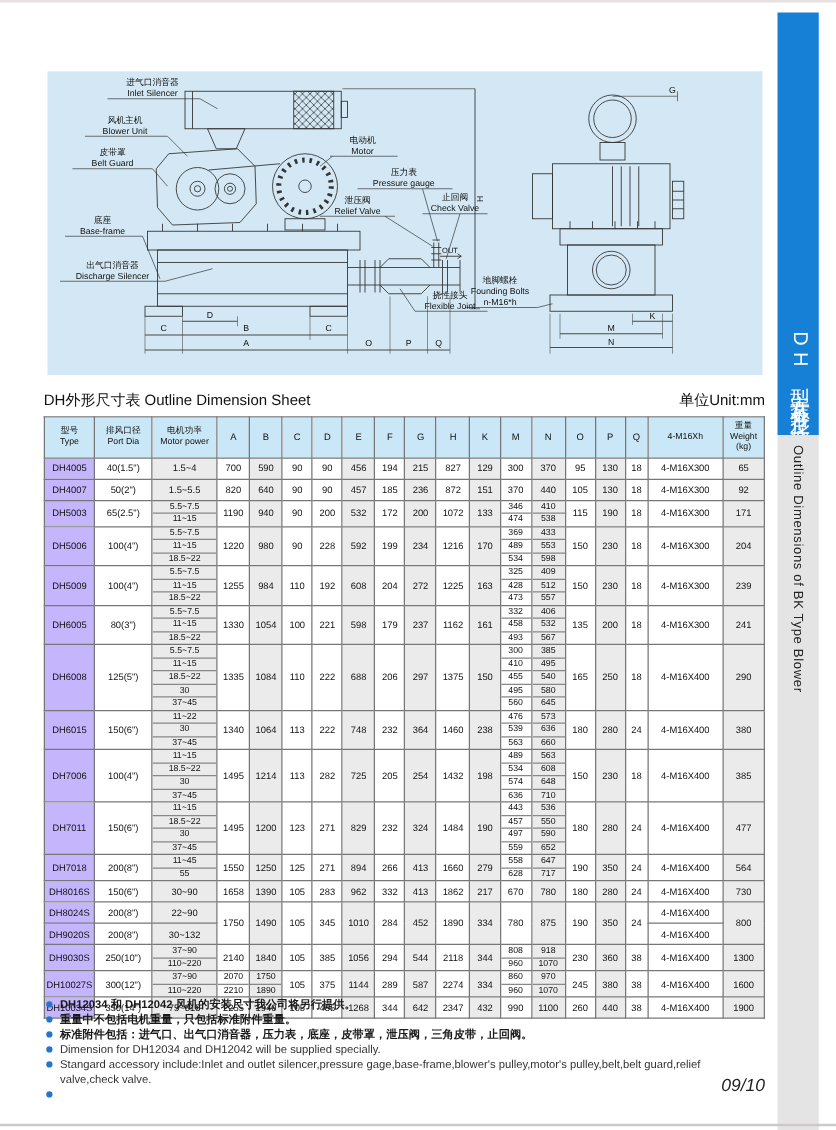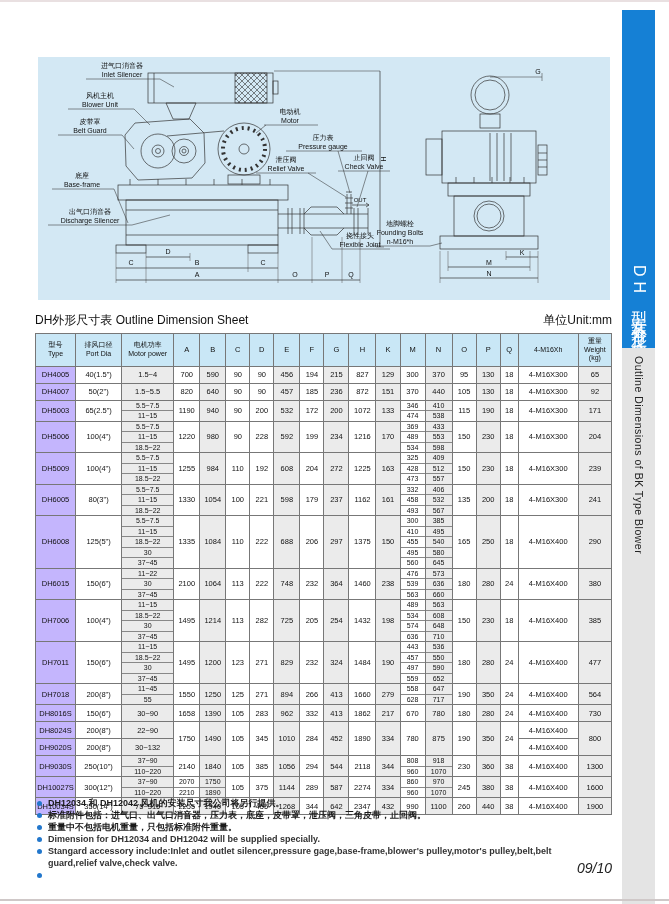--- a/index.html
+++ b/index.html
@@ -35,21 +35,21 @@
   #dim-table th.shade{background:#c9e7f6;}
   .subs{display:flex;flex-direction:column;justify-content:center;}
   .subs .s{height:9.5px;line-height:9.5px;font-size:7px;display:block;}
   .subs .s + .s{border-top:1px solid #888;}
 
   
   .notes{position:absolute;left:35px;top:797px;width:560px;}
   .note{display:flex;align-items:flex-start;line-height:12px;font-size:9px;color:#222;}
   .note .bullet{width:5px;height:5px;border-radius:50%;background:#2277cc;margin:3.5px 6px 0 2px;flex:0 0 5px;}
   .note.cn .txt{font-weight:bold;color:#1a1a1a;}
-  .note.en .txt{color:#333;font-weight:bold;}
+  .note.en .txt{color:#333;}
   .page-number{position:absolute;left:512px;top:860px;width:100px;text-align:right;font-size:14px;color:#222;font-style:italic;}
 
   
   .sidebar-blue{position:absolute;left:622px;top:10px;width:33px;height:338px;background:#1580d5;
                 display:flex;align-items:flex-end;justify-content:center;box-sizing:border-box;padding-bottom:10px;}
   .sidebar-blue span{writing-mode:vertical-rl;color:#ffffff;font-size:16px;letter-spacing:5px;}
   .sidebar-gray{position:absolute;left:622px;top:348px;width:33px;height:556px;background:#e4e4e4;
                 display:flex;justify-content:center;box-sizing:border-box;padding-top:8px;}
   .sidebar-gray span{writing-mode:vertical-rl;color:#222;font-size:10.5px;letter-spacing:0.5px;}
 </style>
@@ -582,21 +582,21 @@
       <tr>
         <td class="c-type plain">DH6015</td>
         <td class="plain">150(6")</td>
         <td class="shade">
           <div class="subs">
             <span class="s">11~22</span>
             <span class="s">30</span>
             <span class="s">37~45</span>
           </div>
         </td>
-        <td class="plain">2100</td>
+        <td class="plain">1340</td>
         <td class="shade plain">1064</td>
         <td class="plain">113</td>
         <td class="plain">222</td>
         <td class="shade plain">748</td>
         <td class="plain">232</td>
         <td class="shade plain">364</td>
         <td class="plain">1460</td>
         <td class="shade plain">238</td>
         <td class="">
           <div class="subs">
@@ -892,25 +892,25 @@
     </tbody>
   </table>
 
 <div class="notes" id="notes">
     <div class="note cn">
       <span class="bullet"></span>
       <span class="txt">DH12034 和 DH12042 风机的安装尺寸我公司将另行提供。</span>
     </div>
     <div class="note cn">
       <span class="bullet"></span>
-      <span class="txt">标准附件包括：进气口、出气口消音器，压力表，底座，皮带罩，泄压阀，三角皮带，止回阀。</span>
+      <span class="txt">重量中不包括电机重量，只包括标准附件重量。</span>
     </div>
     <div class="note cn">
       <span class="bullet"></span>
-      <span class="txt">重量中不包括电机重量，只包括标准附件重量。</span>
+      <span class="txt">标准附件包括：进气口、出气口消音器，压力表，底座，皮带罩，泄压阀，三角皮带，止回阀。</span>
     </div>
     <div class="note en">
       <span class="bullet"></span>
       <span class="txt">Dimension for DH12034 and DH12042 will be supplied specially.</span>
     </div>
     <div class="note en">
       <span class="bullet"></span>
       <span class="txt">Stangard accessory include:Inlet and outlet silencer,pressure gage,base-frame,blower's pulley,motor's pulley,belt,belt guard,relief valve,check valve.</span>
     </div>
     <div class="note en">

